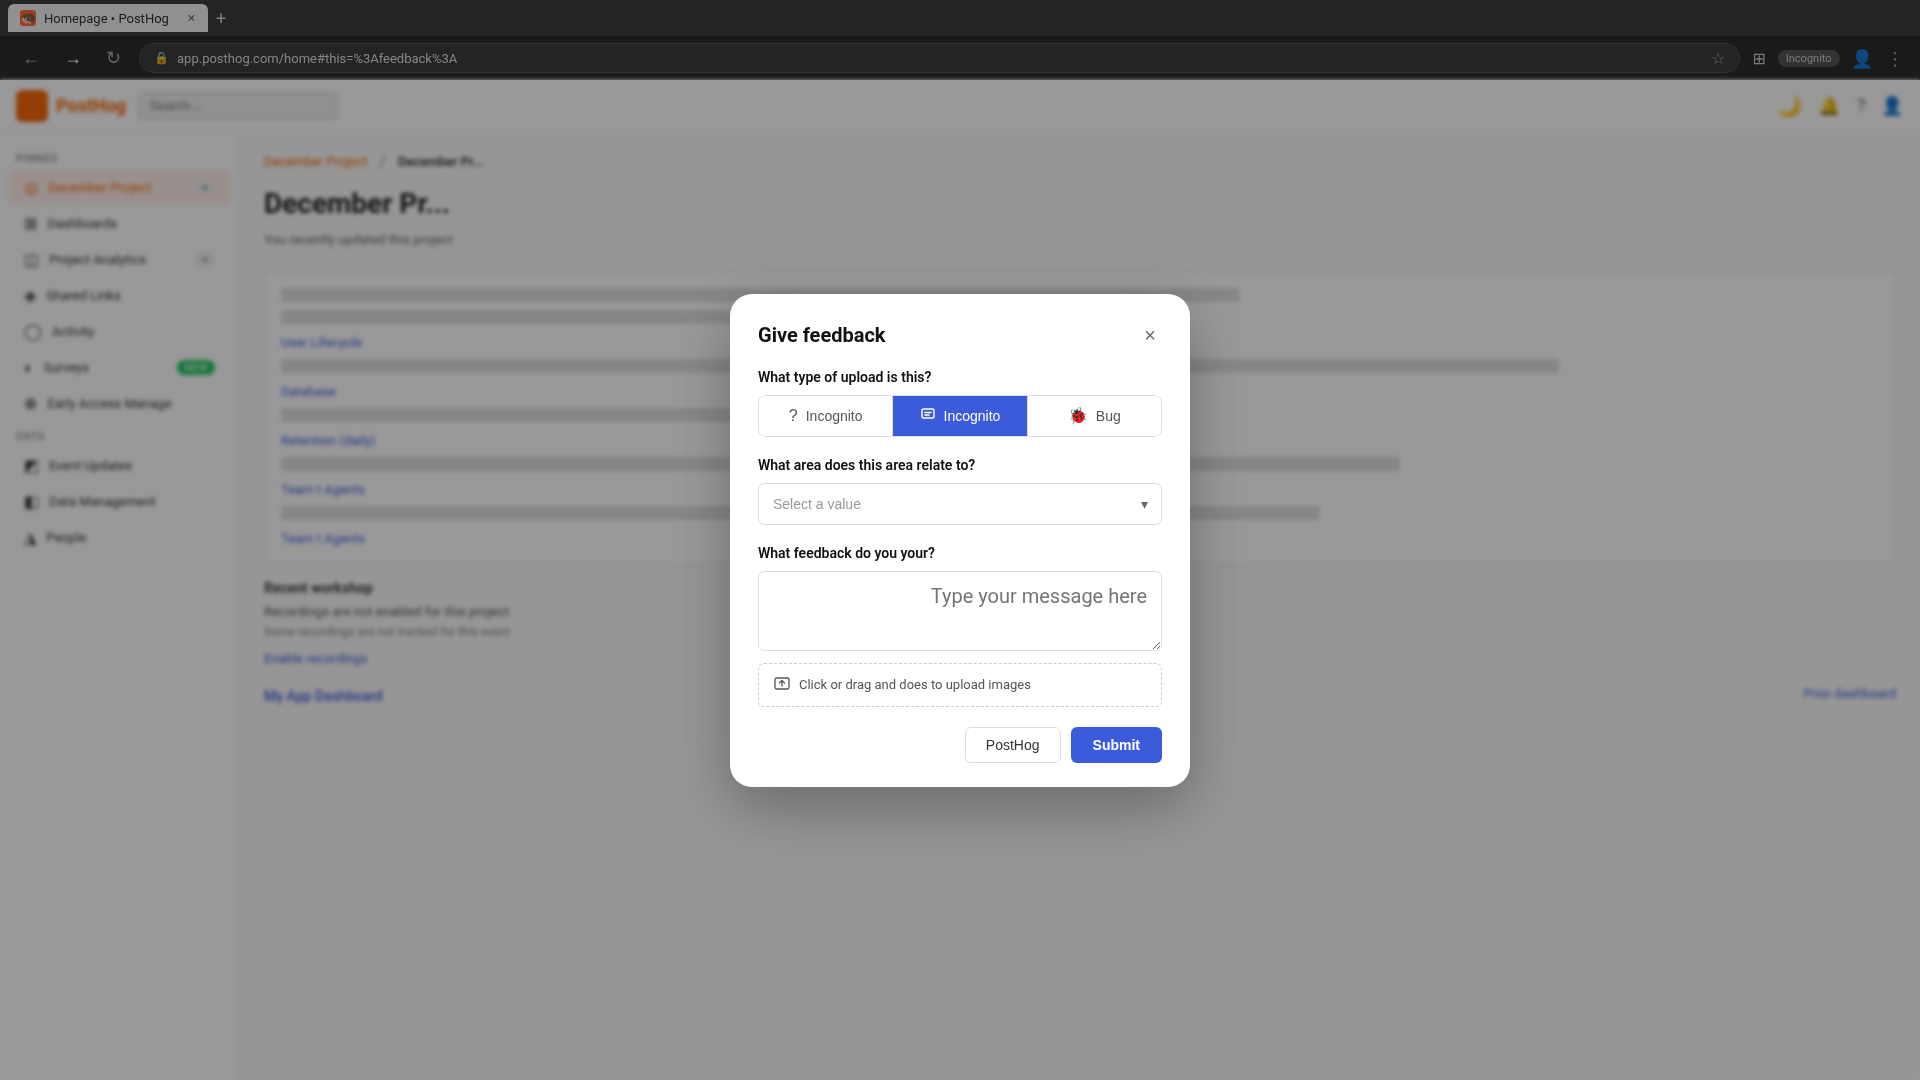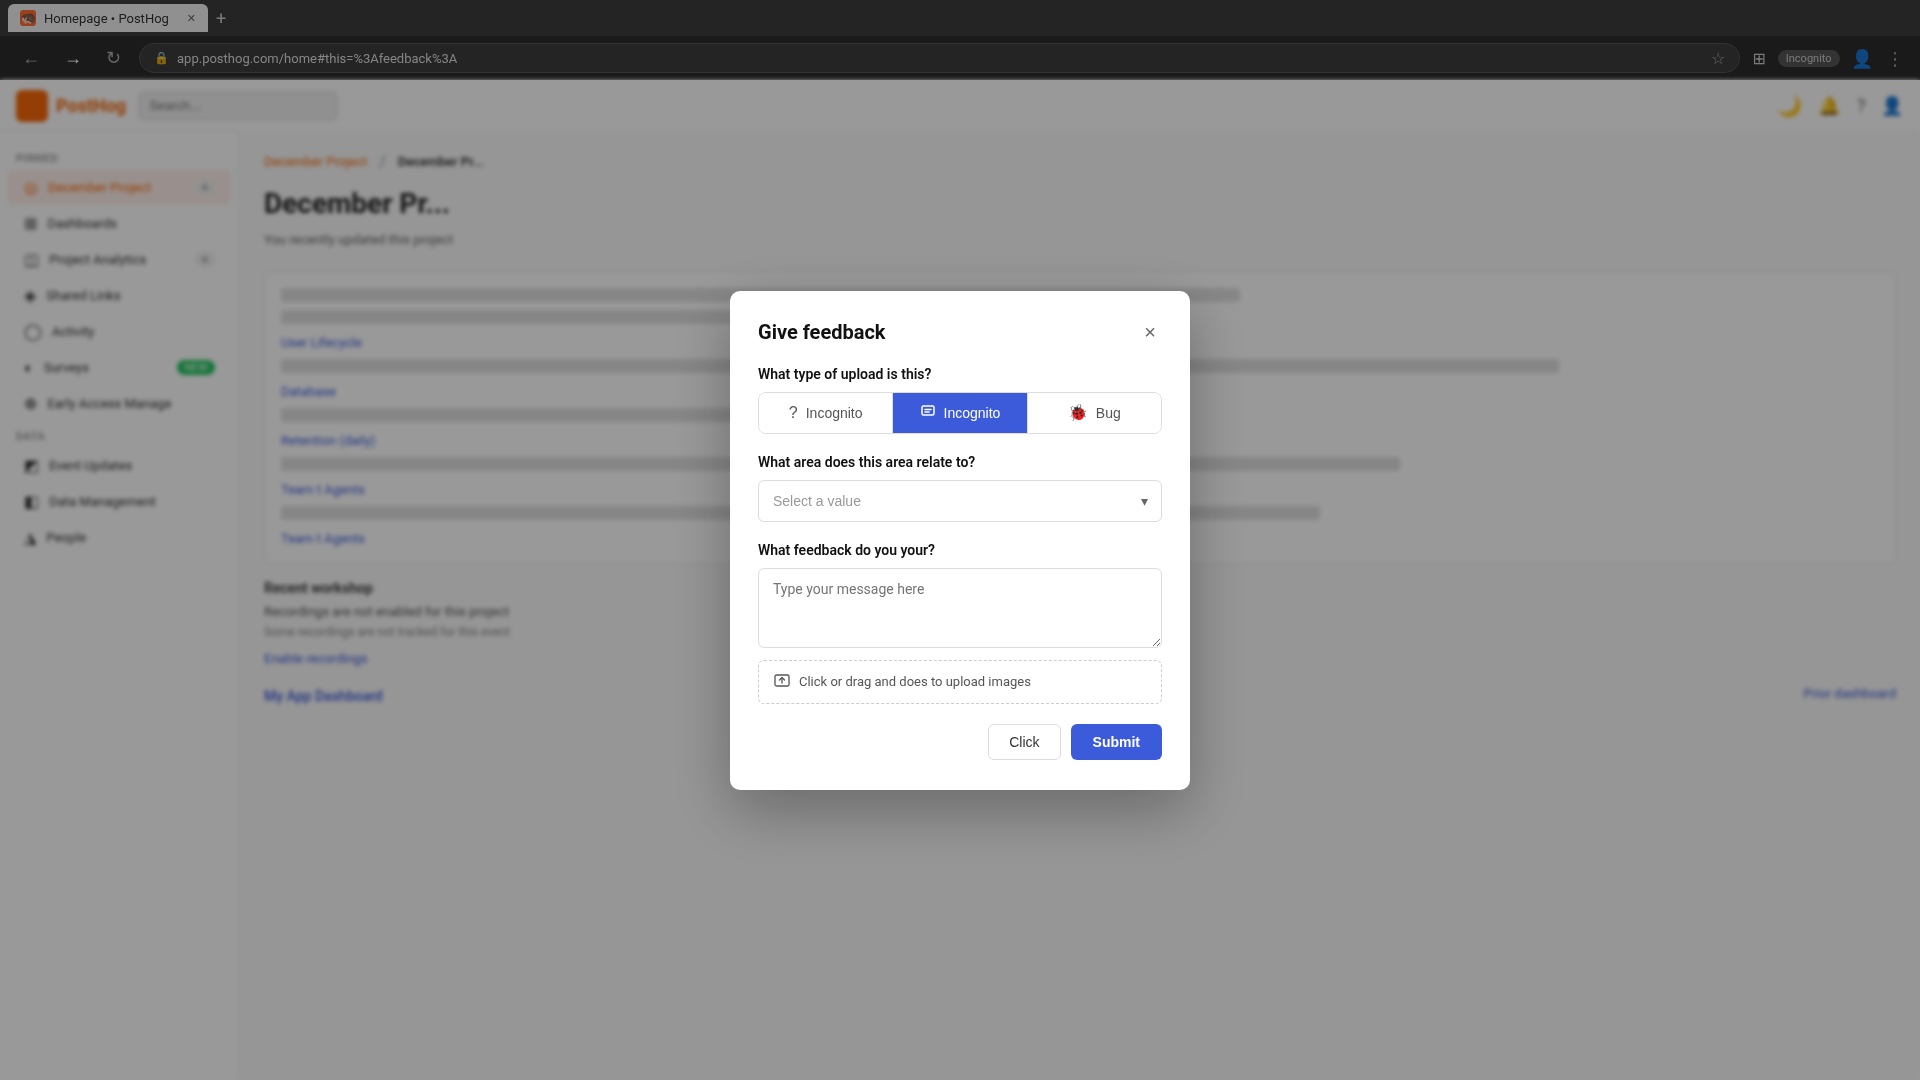--- a/index.html
+++ b/index.html
@@ -218,23 +218,23 @@
       background: rgba(0,0,0,0.4);
       display: flex;
       align-items: center;
       justify-content: center;
       z-index: 1000;
     }
 
     
     .dialog {
       background: #fff;
-      border-radius: 10px;
+      border-radius: 22px;
       width: 460px;
-      padding: 28px 28px 30px;
+      padding: 28px 28px 24px;
       box-shadow: 0 20px 60px rgba(0,0,0,0.3);
       position: relative;
     }
     .dialog-header {
       display: flex;
       align-items: center;
       justify-content: space-between;
       margin-bottom: 20px;
     }
     .dialog-title {
@@ -320,25 +320,26 @@
       font-size: 14px;
     }
 
     
     .feedback-textarea {
       width: 100%;
       height: 80px;
       padding: 12px 14px;
       border: 1px solid #ddd;
       border-radius: 6px;
-      font-size: 14px;
+      font-size: 20px;
       color: #999;
       resize: vertical;
       font-family: inherit;
       outline: none;
+      text-align: right;
     }
 
     
     .upload-area {
       display: flex;
       align-items: center;
       gap: 8px;
       padding: 10px 14px;
       border: 1px dashed #ccc;
       border-radius: 6px;
@@ -588,17 +589,17 @@
             <rect x="2" y="4" width="14" height="11" rx="1.5" stroke="#555" stroke-width="1.3" fill="none"></rect>
             <line x1="9" y1="7" x2="9" y2="12" stroke="#555" stroke-width="1.3" stroke-linecap="round"></line>
             <polyline points="6.5,9 9,6.5 11.5,9" stroke="#555" stroke-width="1.3" stroke-linecap="round" stroke-linejoin="round" fill="none"></polyline>
           </svg>
         </span>
         <span>Click or drag and does to upload images</span>
       </div>
     </div>
 
     <div class="dialog-footer">
-      <button class="btn-cancel">Click</button>
+      <button class="btn-cancel">PostHog</button>
       <button class="btn-submit">Submit</button>
     </div>
   </div>
 </div>
 
 </body></html>

